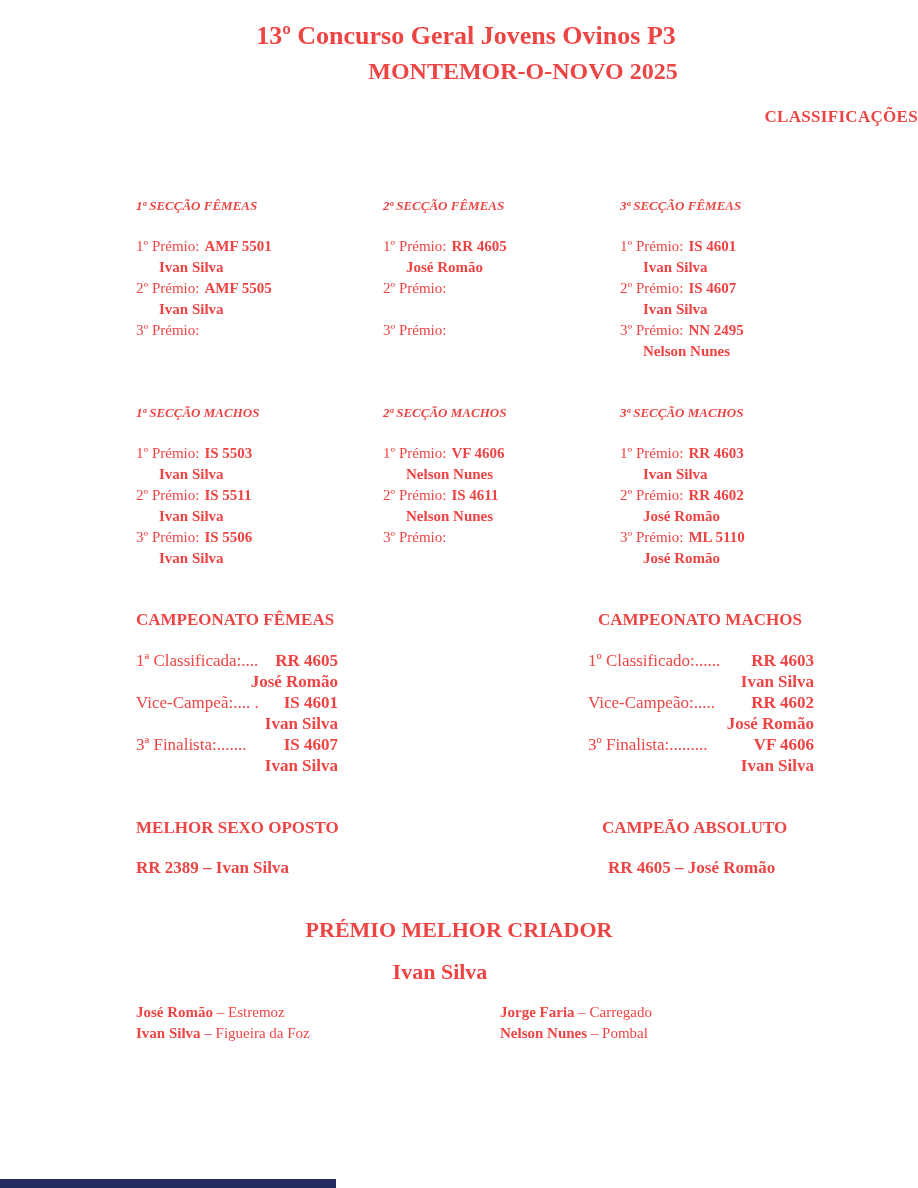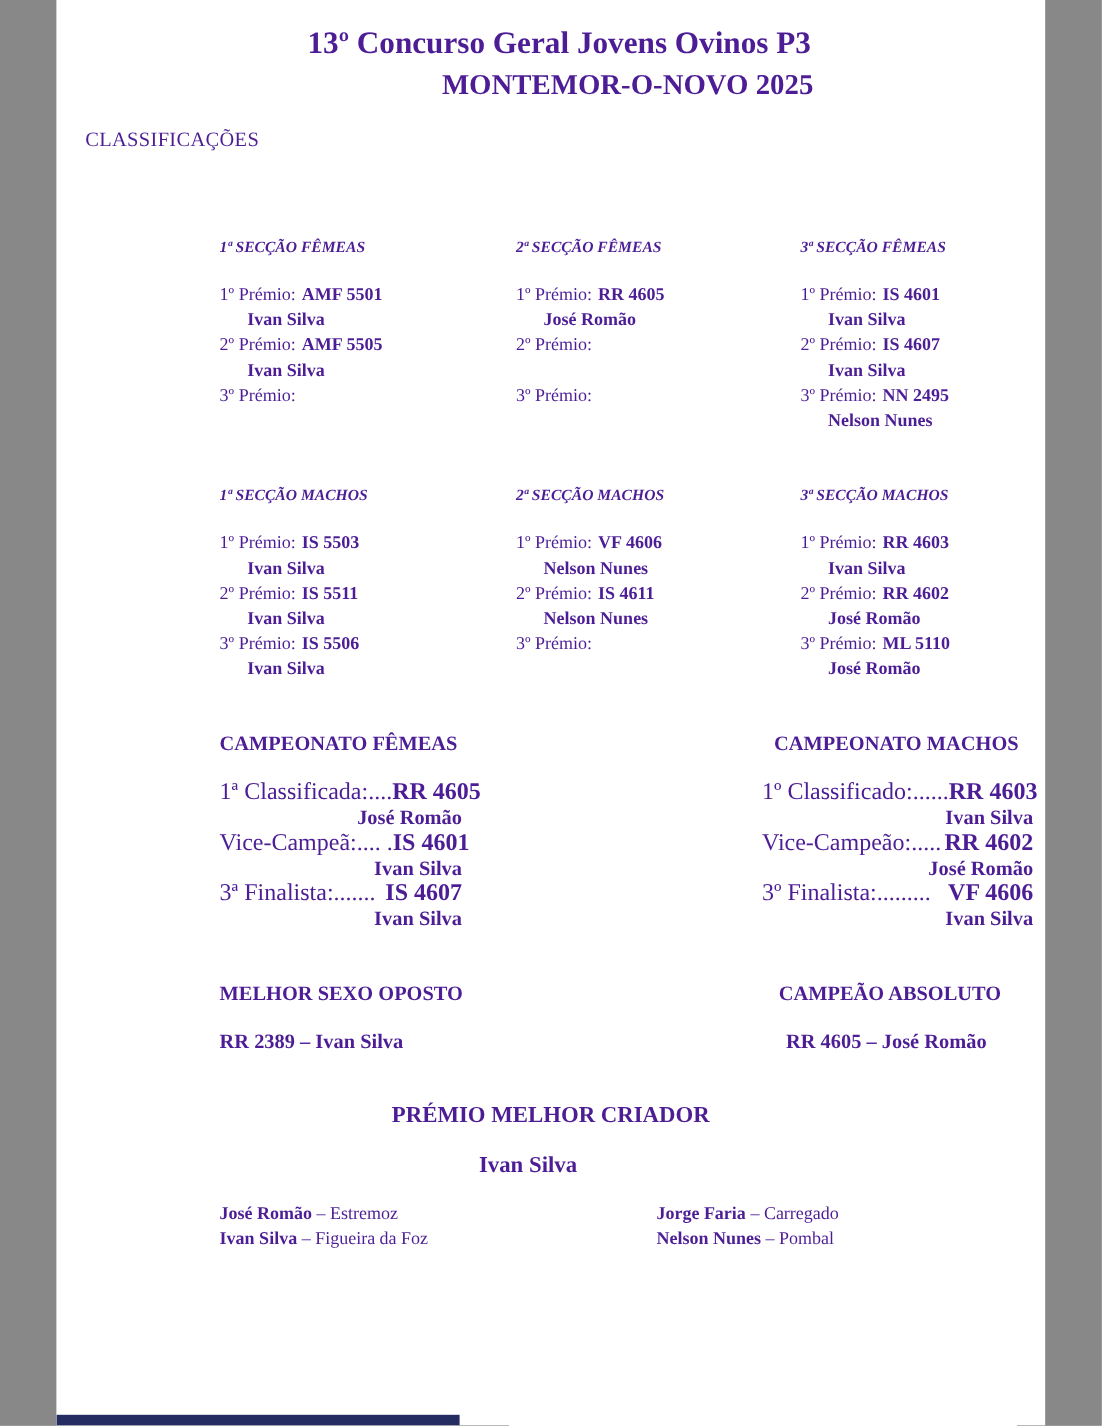--- a/index.html
+++ b/index.html
@@ -1,45 +1,45 @@
 <!DOCTYPE html>
 <html><head>
 <meta charset="utf-8">
 <title>Concurso</title>
 <style>
   html,body { margin:0; padding:0; background:#888; }
   .page {
     position:relative;
-    width:824px; height:1188px;
+    width:918px; height:1188px;
     margin:0 auto;
     background:#ffffff;
-    color:#4c1d95;
+    color:#ef4444;
     font-family:"Liberation Serif","DejaVu Serif",serif;
     overflow:hidden;
   }
   .abs { position:absolute; }
   .doc-title  { top:20px; left:14px; right:0; text-align:center; font-size:26px; font-weight:700; line-height:32px; }
   .doc-subtitle { top:56px; left:128px; right:0; text-align:center; font-size:24px; font-weight:700; line-height:30px; }
-  .doc-heading { top:106px; left:24px; right:0; text-align:left; font-size:17px; font-weight:400; line-height:22px; letter-spacing:.3px; }
+  .doc-heading { top:106px; left:24px; right:0; text-align:right; font-size:17px; font-weight:700; line-height:22px; letter-spacing:.3px; }
 
   .sec-col { width:246px; }
   .sec-header { font-size:13px; font-weight:700; height:21px; line-height:21px; margin-bottom:20px; white-space:nowrap;font-style:italic; }
   .line { height:21px; line-height:21px; font-size:15px; white-space:nowrap; }
   .code { font-weight:700; margin-left:5px; }
   .owner { font-weight:700; padding-left:23px; }
 
   .champ-header { font-size:17px; font-weight:700; height:21px; line-height:21px; margin-bottom:20px; white-space:nowrap; }
-  .cline { display:flex; justify-content:space-between; height:21px; line-height:21px; font-size:20px; white-space:nowrap;text-align:right; }
+  .cline { display:flex; justify-content:space-between; height:21px; line-height:21px; font-size:17px; white-space:nowrap;text-align:right; }
   .ccode { font-weight:700; }
   .cowner { height:21px; line-height:21px; font-size:17px; font-weight:700; text-align:right; white-space:nowrap; }
 
   .award-header { font-size:17px; font-weight:700; line-height:21px; white-space:nowrap; }
   .award-value  { font-size:17px; font-weight:700; line-height:21px; white-space:nowrap; }
 
-  .center-heading { text-align:center; font-size:19px; font-weight:700; line-height:21px; }
+  .center-heading { text-align:center; font-size:22px; font-weight:700; line-height:21px; }
   .b { font-weight:700; }
 
   .loading-bar { position:absolute; left:0; bottom:0; width:336px; height:9px; }
 </style>
 </head>
 <body>
 
 <div class="page">
 
   <div class="abs doc-title">13º Concurso Geral Jovens Ovinos P3</div>

